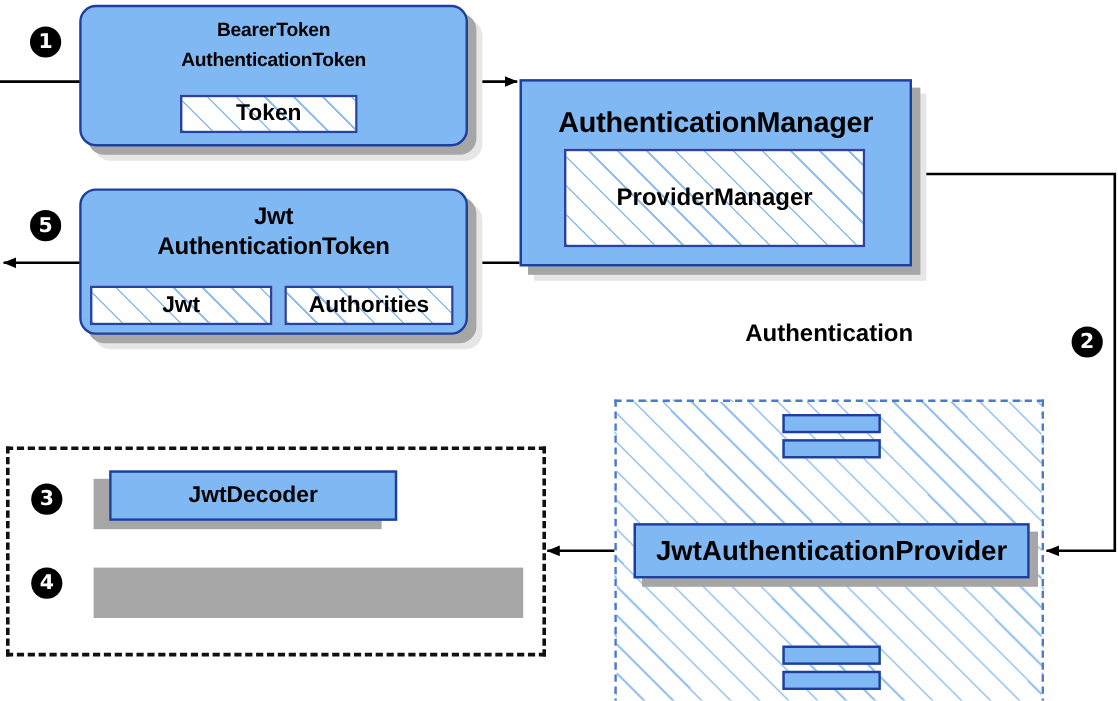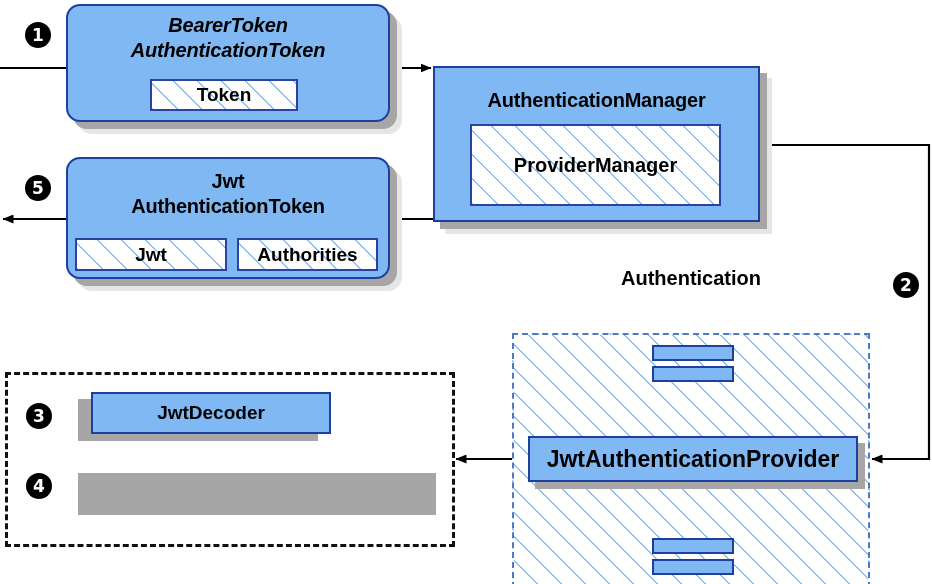--- a/index.html
+++ b/index.html
@@ -67,30 +67,30 @@
     display:flex;
     align-items:center;
     justify-content:center;
     font-weight:bold;
     color:#000;
     z-index:4;
   }
 
   
   #bearer-token-node{left:66px;  top:4px;   width:324px; height:118px;}
-  #bearer-token-title{margin-top:7px; font-size:20px; line-height:25px; letter-spacing:-0.2px;font-style:italic;}
+  #bearer-token-title{margin-top:7px; font-size:16px; line-height:25px; letter-spacing:-0.2px;}
   #token-inner{left:150px; top:79px; width:148px; height:32px; font-size:19px;}
 
   #jwt-token-node{left:66px;  top:157px; width:324px; height:122px;}
   #jwt-token-title{margin-top:10px; font-size:20px; line-height:25px; letter-spacing:-0.2px;}
   #jwt-inner{left:75px;  top:238px; width:152px; height:33px; font-size:19px;}
   #authorities-inner{left:237px; top:238px; width:141px; height:33px; font-size:19px;}
 
   #auth-manager-node{left:433px; top:66px; width:327px; height:156px;}
-  #auth-manager-title{margin-top:21px; font-size:20px; letter-spacing:-0.2px;}
+  #auth-manager-title{margin-top:21px; font-size:24px; letter-spacing:-0.2px;}
   #provider-manager-inner{left:470px; top:124px; width:251px; height:82px; font-size:20px;}
 
   #jwt-provider-node{left:528px; top:436px; width:330px; height:46px;
                      justify-content:center; font-size:23px;}
 
   #jwt-decoder-node{left:71px;  top:392px; width:240px; height:42px;
                     justify-content:center; font-size:19px;margin-left:20px;}
   #jwt-converter-node{left:71px; top:466px; width:358px; height:42px;
                       justify-content:center; font-size:19px;}
 

